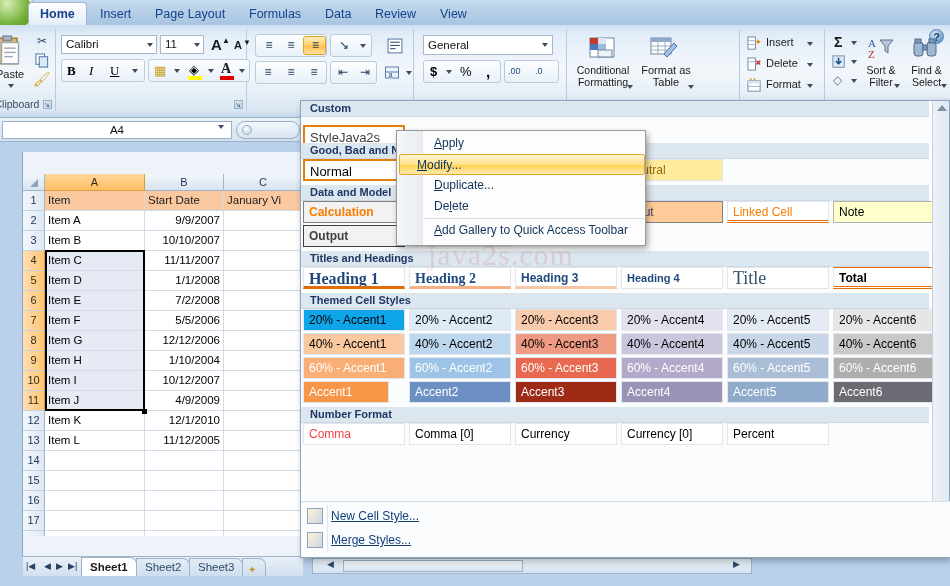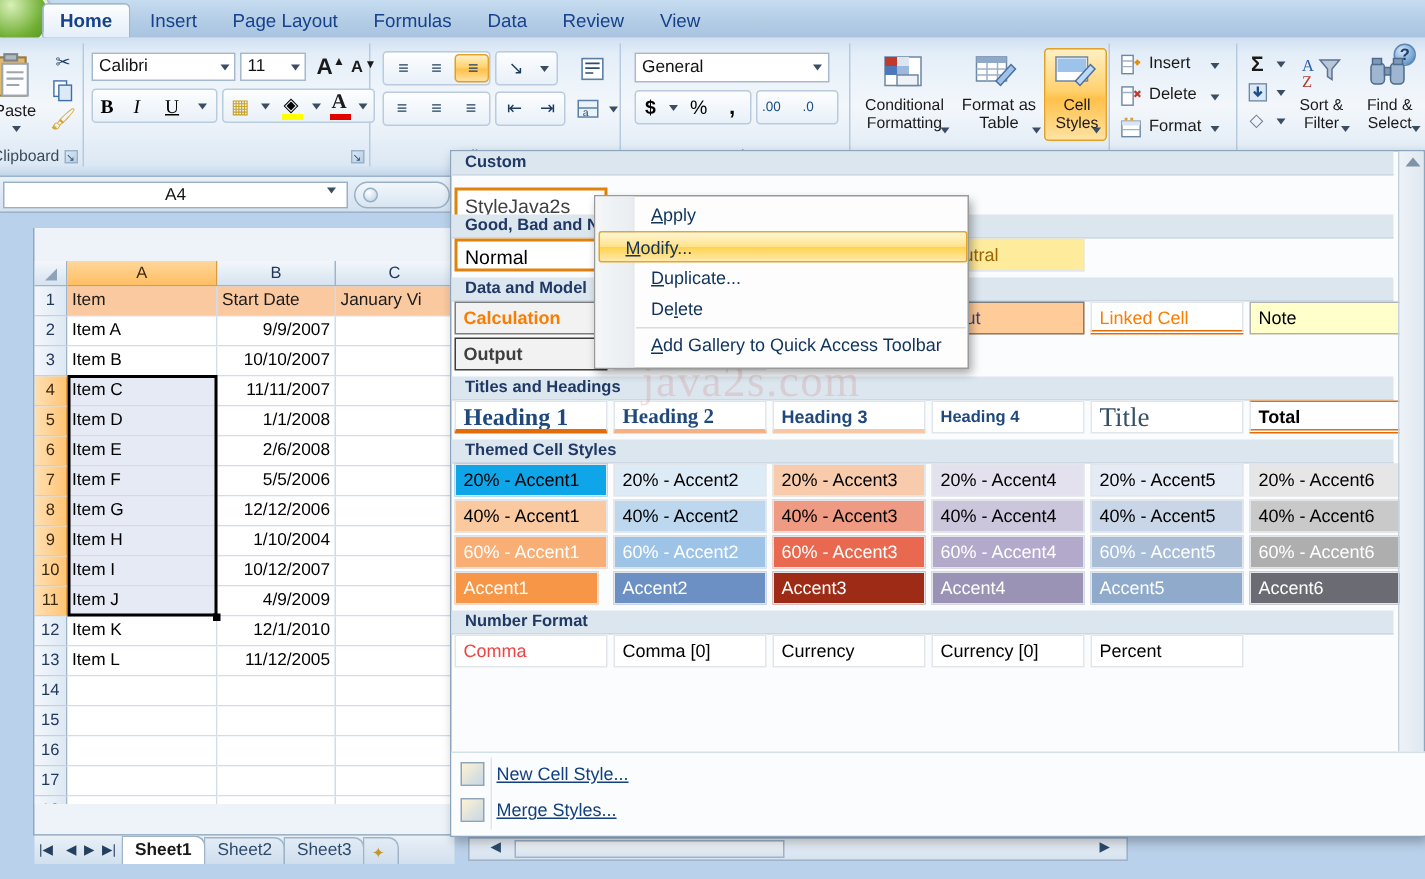--- a/index.html
+++ b/index.html
@@ -424,29 +424,20 @@
         <rect x="1" y="2" width="20" height="16" fill="#fff" stroke="#6d87a3"></rect>
         <rect x="1" y="2" width="20" height="4" fill="#8fa9ca"></rect>
         <line x1="1" y1="10" x2="21" y2="10" stroke="#9cb0c6"></line>
         <line x1="1" y1="14" x2="21" y2="14" stroke="#9cb0c6"></line>
         <line x1="8" y1="6" x2="8" y2="18" stroke="#9cb0c6"></line>
         <line x1="15" y1="6" x2="15" y2="18" stroke="#9cb0c6"></line>
         <path d="M14 18 L24 7 L27 10 L17 21 Z" fill="#9fc3e8" stroke="#4c6f9b"></path>
       </svg>
       <span style="position:absolute;left:0;top:31px;width:60px;font-size:11px;line-height:12px;">Format as Table</span>
       <span class="caret" style="position:absolute;left:52px;top:52px;"></span>
-    </div>
-    <div class="btn on" style="left:128px;top:3px;width:42px;height:62px;">
-      <svg width="30" height="26" viewBox="0 0 30 26" style="position:absolute;left:6px;top:3px;">
-        <rect x="1" y="2" width="21" height="16" fill="#fff" stroke="#6d87a3"></rect>
-        <rect x="2" y="3" width="19" height="9" fill="#9dc3ea"></rect>
-        <path d="M14 18 L24 7 L27 10 L17 21 Z" fill="#bdd9f4" stroke="#4c6f9b"></path>
-      </svg>
-      <span style="position:absolute;left:0;top:31px;width:42px;font-size:10.5px;line-height:12px;">Cell Styles</span>
-      <span class="caret" style="position:absolute;left:31px;top:52px;"></span>
     </div>
   </div>
 
   <div class="grp" style="left:741px;width:84px;">
     <div class="btn" style="left:3px;top:4px;width:78px;height:19px;text-align:left;">
       <svg width="15" height="15" viewBox="0 0 16 16" style="position:absolute;left:2px;top:2px;">
         <rect x="1" y="1" width="8" height="13" fill="#fff" stroke="#6d87a3"></rect>
         <line x1="1" y1="5" x2="9" y2="5" stroke="#9cb0c6"></line>
         <line x1="1" y1="9" x2="9" y2="9" stroke="#9cb0c6"></line>
         <path d="M10 6 h4 M12 4 v4" stroke="#e08a00" stroke-width="1.6"></path>
@@ -553,21 +544,21 @@
       <div class="rowhdr sel" style="top: 77px;">4</div>
       <div class="cell selbg" style="left: 22px; top: 77px; width: 100px;">Item C</div>
       <div class="cell num" style="left: 122px; top: 77px; width: 79px;">11/11/2007</div>
       <div class="cell" style="left: 201px; top: 77px; width: 79px;"></div>
       <div class="rowhdr sel" style="top: 97px;">5</div>
       <div class="cell selbg" style="left: 22px; top: 97px; width: 100px;">Item D</div>
       <div class="cell num" style="left: 122px; top: 97px; width: 79px;">1/1/2008</div>
       <div class="cell" style="left: 201px; top: 97px; width: 79px;"></div>
       <div class="rowhdr sel" style="top: 117px;">6</div>
       <div class="cell selbg" style="left: 22px; top: 117px; width: 100px;">Item E</div>
-      <div class="cell num" style="left: 122px; top: 117px; width: 79px;">2/6/2008</div>
+      <div class="cell num" style="left: 122px; top: 117px; width: 79px;">7/2/2008</div>
       <div class="cell" style="left: 201px; top: 117px; width: 79px;"></div>
       <div class="rowhdr sel" style="top: 137px;">7</div>
       <div class="cell selbg" style="left: 22px; top: 137px; width: 100px;">Item F</div>
       <div class="cell num" style="left: 122px; top: 137px; width: 79px;">5/5/2006</div>
       <div class="cell" style="left: 201px; top: 137px; width: 79px;"></div>
       <div class="rowhdr sel" style="top: 157px;">8</div>
       <div class="cell selbg" style="left: 22px; top: 157px; width: 100px;">Item G</div>
       <div class="cell num" style="left: 122px; top: 157px; width: 79px;">12/12/2006</div>
       <div class="cell" style="left: 201px; top: 157px; width: 79px;"></div>
       <div class="rowhdr sel" style="top: 177px;">9</div>
@@ -672,21 +663,21 @@
       <div class="swatch" style="left: 214px; top: 232px; width: 102px; background: rgb(239, 154, 130); color: rgb(0, 0, 0); border-color: rgb(226, 230, 234);">40% - Accent3</div>
       <div class="swatch" style="left: 320px; top: 232px; width: 102px; background: rgb(204, 198, 220); color: rgb(0, 0, 0); border-color: rgb(226, 230, 234);">40% - Accent4</div>
       <div class="swatch" style="left: 426px; top: 232px; width: 102px; background: rgb(200, 214, 232); color: rgb(0, 0, 0); border-color: rgb(226, 230, 234);">40% - Accent5</div>
       <div class="swatch" style="left: 532px; top: 232px; width: 102px; background: rgb(201, 201, 201); color: rgb(0, 0, 0); border-color: rgb(226, 230, 234);">40% - Accent6</div>
       <div class="swatch" style="left: 2px; top: 256px; width: 102px; background: rgb(248, 174, 116); color: rgb(255, 255, 255); border-color: rgb(226, 230, 234);">60% - Accent1</div>
       <div class="swatch" style="left: 108px; top: 256px; width: 102px; background: rgb(157, 195, 230); color: rgb(255, 255, 255); border-color: rgb(226, 230, 234);">60% - Accent2</div>
       <div class="swatch" style="left: 214px; top: 256px; width: 102px; background: rgb(232, 105, 79); color: rgb(255, 255, 255); border-color: rgb(226, 230, 234);">60% - Accent3</div>
       <div class="swatch" style="left: 320px; top: 256px; width: 102px; background: rgb(179, 169, 203); color: rgb(255, 255, 255); border-color: rgb(226, 230, 234);">60% - Accent4</div>
       <div class="swatch" style="left: 426px; top: 256px; width: 102px; background: rgb(170, 189, 215); color: rgb(255, 255, 255); border-color: rgb(226, 230, 234);">60% - Accent5</div>
       <div class="swatch" style="left: 532px; top: 256px; width: 102px; background: rgb(174, 174, 174); color: rgb(255, 255, 255); border-color: rgb(226, 230, 234);">60% - Accent6</div>
-      <div class="swatch" style="left: 2px; top: 280px; width: 96px; background: rgb(247, 150, 70); color: rgb(255, 255, 255); border-color: rgb(226, 230, 234);">Accent1</div>
+      <div class="swatch" style="left: 2px; top: 280px; width: 86px; background: rgb(247, 150, 70); color: rgb(255, 255, 255); border-color: rgb(226, 230, 234);">Accent1</div>
       <div class="swatch" style="left: 108px; top: 280px; width: 102px; background: rgb(109, 144, 196); color: rgb(255, 255, 255); border-color: rgb(226, 230, 234);">Accent2</div>
       <div class="swatch" style="left: 214px; top: 280px; width: 102px; background: rgb(158, 43, 21); color: rgb(255, 255, 255); border-color: rgb(226, 230, 234);">Accent3</div>
       <div class="swatch" style="left: 320px; top: 280px; width: 102px; background: rgb(154, 147, 182); color: rgb(255, 255, 255); border-color: rgb(226, 230, 234);">Accent4</div>
       <div class="swatch" style="left: 426px; top: 280px; width: 102px; background: rgb(143, 170, 203); color: rgb(255, 255, 255); border-color: rgb(226, 230, 234);">Accent5</div>
       <div class="swatch" style="left: 532px; top: 280px; width: 102px; background: rgb(107, 107, 116); color: rgb(255, 255, 255); border-color: rgb(226, 230, 234);">Accent6</div>
       <div class="ghead" style="top: 306px; width: 628px;">Number Format</div>
       <div class="swatch" style="left: 2px; top: 322px; width: 102px; background: rgb(255, 255, 255); color: #ef4444; border-color: rgb(226, 230, 234);">Comma</div>
       <div class="swatch" style="left: 108px; top: 322px; width: 102px; background: rgb(255, 255, 255); color: rgb(0, 0, 0); border-color: rgb(226, 230, 234);">Comma [0]</div>
       <div class="swatch" style="left: 214px; top: 322px; width: 102px; background: rgb(255, 255, 255); color: rgb(0, 0, 0); border-color: rgb(226, 230, 234);">Currency</div>
       <div class="swatch" style="left: 320px; top: 322px; width: 102px; background: rgb(255, 255, 255); color: rgb(0, 0, 0); border-color: rgb(226, 230, 234);">Currency [0]</div>

